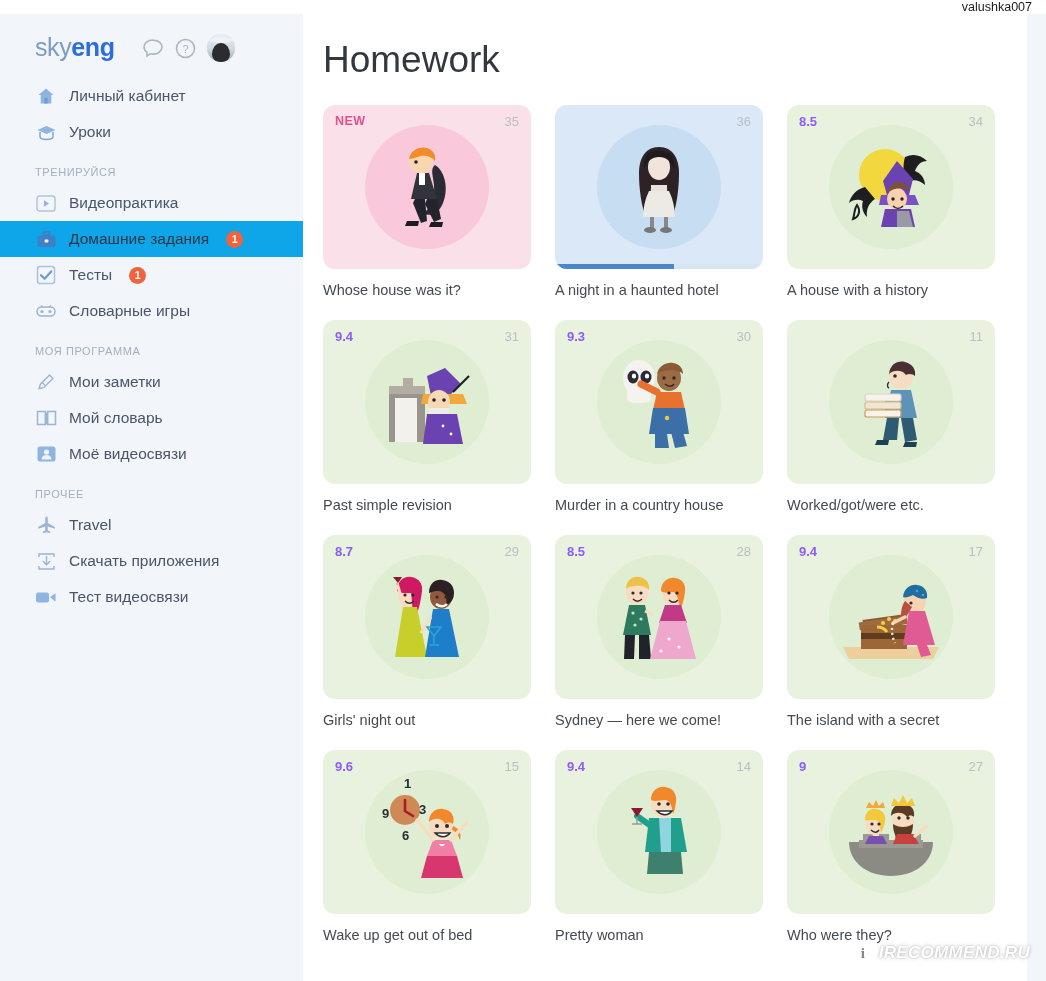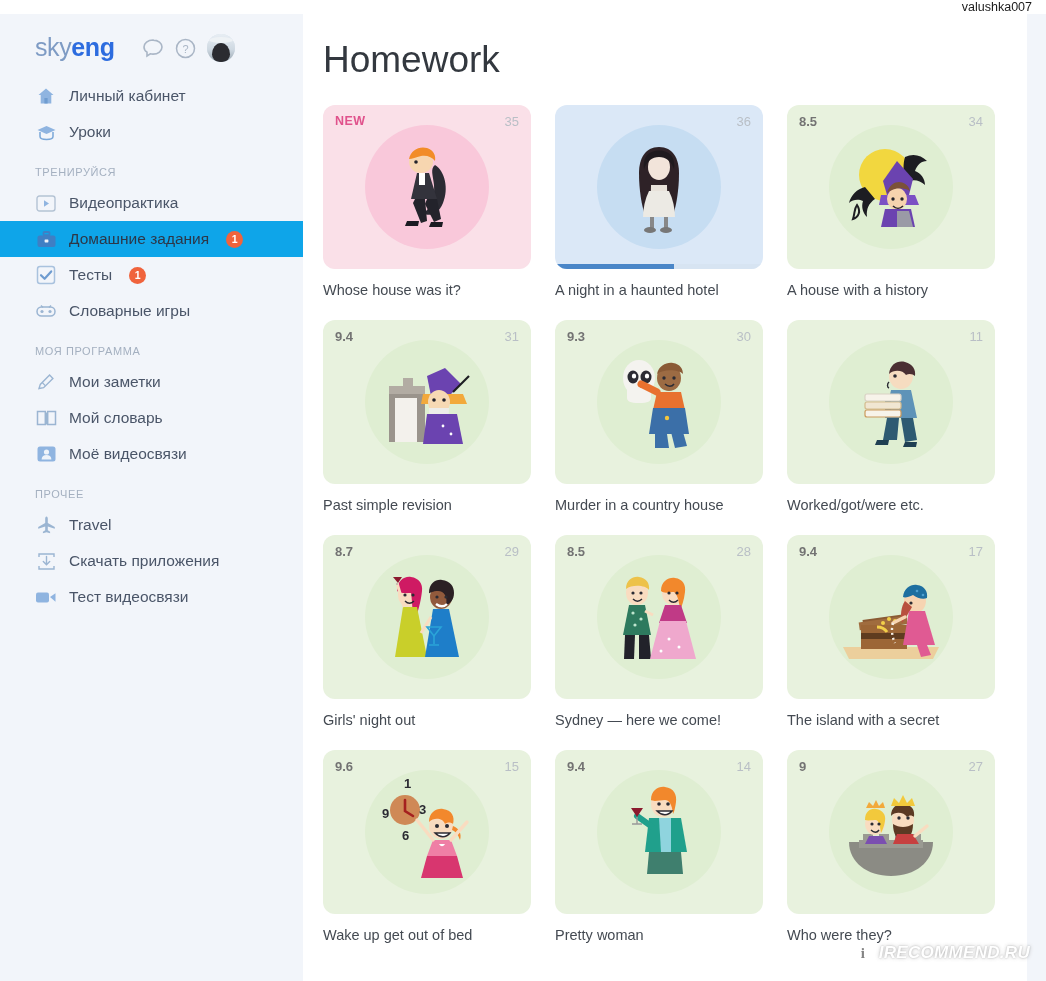--- a/index.html
+++ b/index.html
@@ -161,21 +161,21 @@
     position: relative;
     overflow: hidden;
   }
   .card-score {
     position: absolute;
     top: 9px; left: 12px;
     font-size: 13px;
     font-weight: 700;
     z-index: 4;
   }
-  .card-score.green { color: #737373; }
+  .card-score.green { color: #8b5cf6; }
   .card-score.new { color: #e0528c; font-size: 12.5px; letter-spacing: 0.4px; }
   .card-count {
     position: absolute;
     top: 9px; right: 12px;
     font-size: 13px;
     color: #b9bfc6;
     z-index: 4;
   }
   .progress-track {
     position: absolute;

